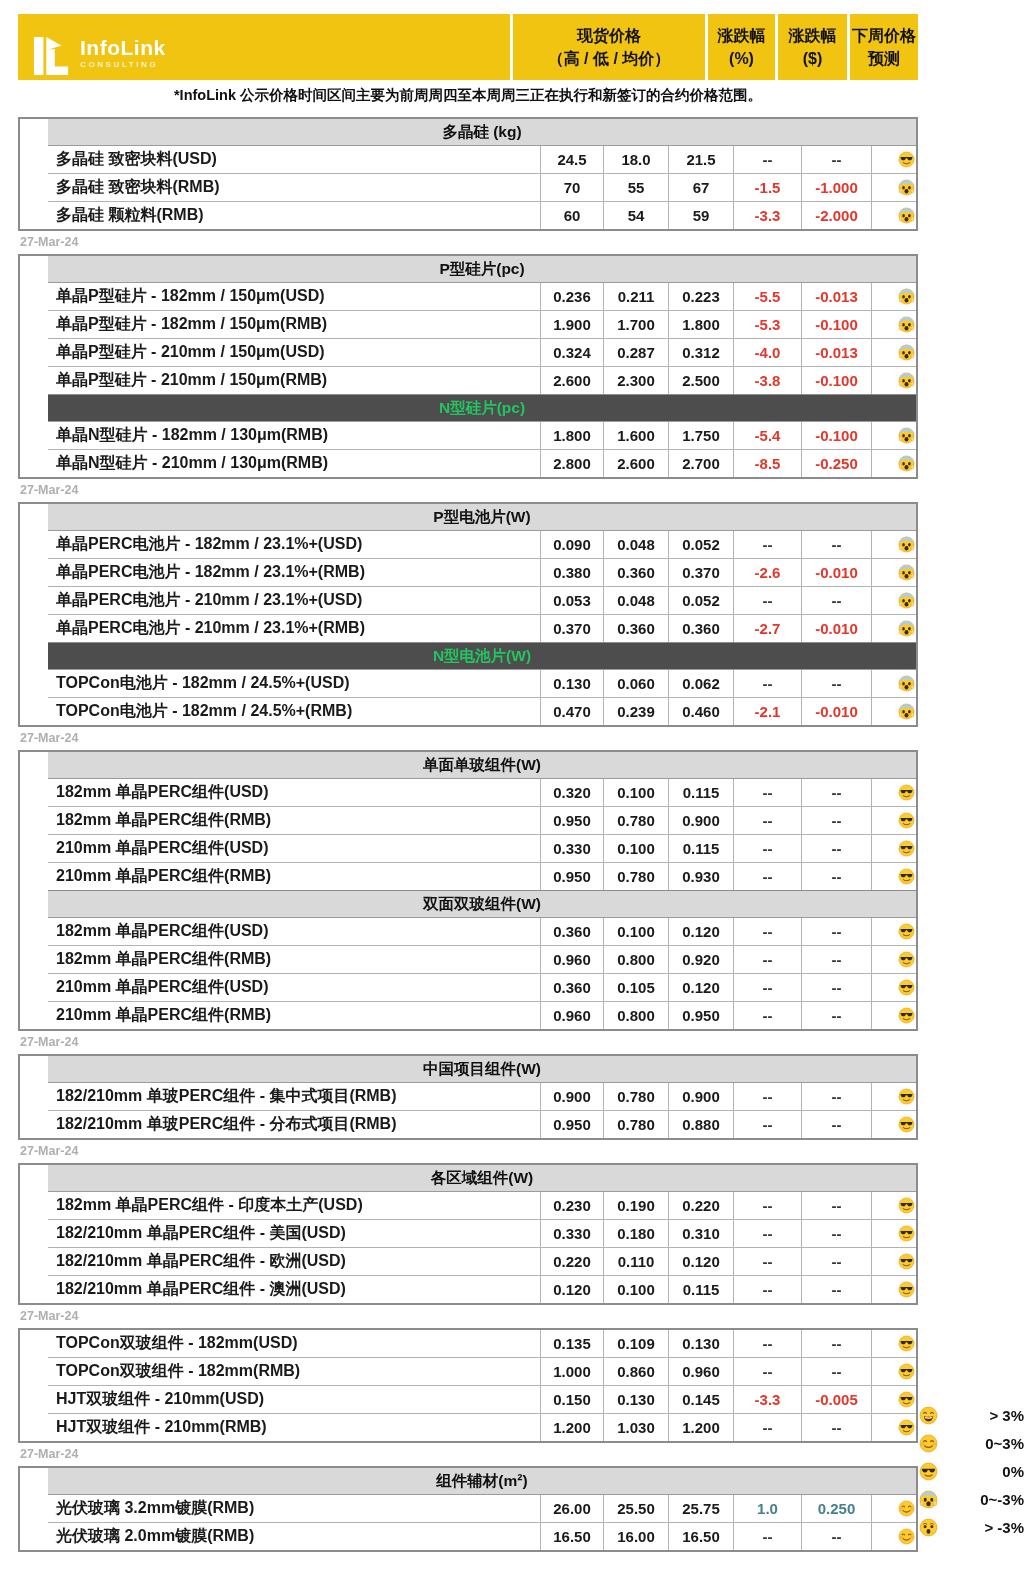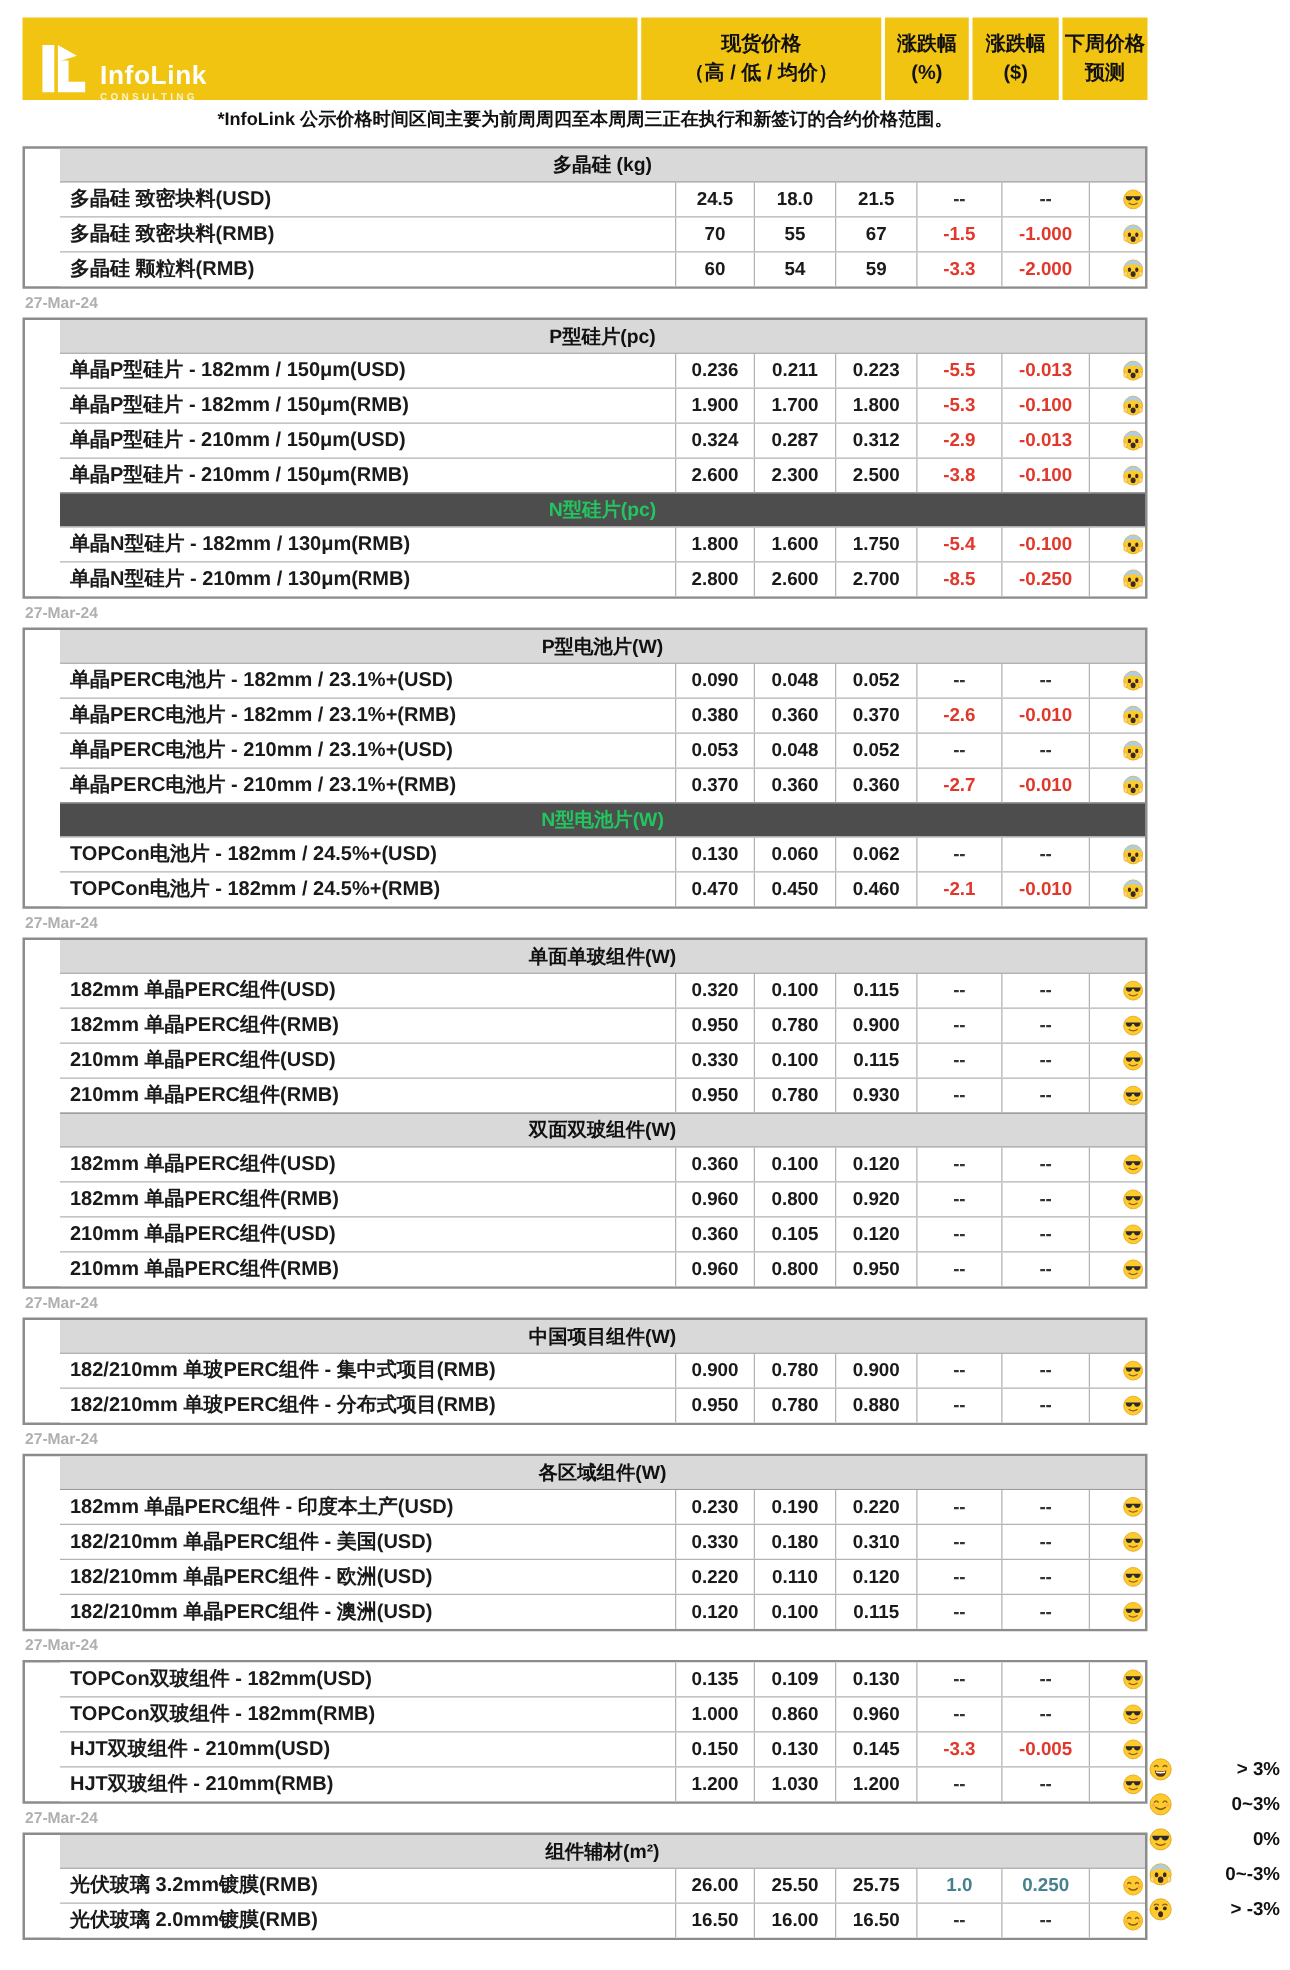--- a/index.html
+++ b/index.html
@@ -8,21 +8,21 @@
     font-family:"Liberation Sans","DejaVu Sans",sans-serif;color:#1a1a1a;
     -webkit-font-smoothing:antialiased;
   }
   .sheet{position:absolute;left:18px;top:14px;width:900px;}
 
   
   .hdr{display:grid;grid-template-columns:492px 192px 67px 69px 68px;column-gap:3px;background:#fff;}
   .hcell{background:#F3C51299;background:#F2C412;height:66px;display:flex;flex-direction:column;
     justify-content:center;align-items:center;font-weight:bold;font-size:16px;line-height:1.45;color:#111;}
   .hcell.brandcell{align-items:flex-start;justify-content:center;padding-left:14px;box-sizing:border-box;}
-  .brand{display:flex;align-items:flex-end;gap:8px;margin-top:24px;}
+  .brand{display:flex;align-items:flex-start;gap:8px;margin-top:24px;}
   .brand-text{display:flex;flex-direction:column;line-height:1;}
   .brand-name{color:#fff;font-weight:bold;font-size:21px;letter-spacing:.5px;}
   .brand-sub{color:rgba(255,255,255,.78);font-size:8px;letter-spacing:2.6px;margin-top:3px;}
 
   
   .note{height:31px;display:flex;align-items:center;justify-content:center;
     font-weight:bold;font-size:14.5px;color:#111;margin-bottom:6px;}
 
   
   .block{border:2px solid #8C8C8C;background:#fff;padding-left:28px;}
@@ -186,21 +186,21 @@
               <ellipse cx="2.7" cy="12.6" rx="1.5" ry="2.3" fill="#FFD882" stroke="#DFA51F" stroke-width="0.5"></ellipse>
               <ellipse cx="15.3" cy="12.6" rx="1.5" ry="2.3" fill="#FFD882" stroke="#DFA51F" stroke-width="0.5"></ellipse>
             </svg>
           </div>
         </div>
         <div class="row">
           <div class="cell label">单晶P型硅片 - 210mm / 150μm(USD)</div>
           <div class="cell">0.324</div>
           <div class="cell">0.287</div>
           <div class="cell">0.312</div>
-          <div class="cell neg">-2.9</div>
+          <div class="cell neg">-4.0</div>
           <div class="cell neg">-0.013</div>
           <div class="cell emoji-wrap">
             <svg width="17" height="17" viewBox="0 0 18 18">
               <circle cx="9" cy="9" r="8" fill="#FFCB2B" stroke="#DFA51F" stroke-width="0.7"></circle>
               <path d="M1.3 7.2a8 8 0 0 1 15.4 0Q13 4.5 9 4.5T1.3 7.2Z" fill="#A9CDEB"></path>
               <ellipse cx="5.9" cy="9.3" rx="1.4" ry="1.9" fill="#3B2B20"></ellipse>
               <ellipse cx="12.1" cy="9.3" rx="1.4" ry="1.9" fill="#3B2B20"></ellipse>
               <ellipse cx="9" cy="13" rx="2.1" ry="2.4" fill="#3B2B20"></ellipse>
               <ellipse cx="2.7" cy="12.6" rx="1.5" ry="2.3" fill="#FFD882" stroke="#DFA51F" stroke-width="0.5"></ellipse>
               <ellipse cx="15.3" cy="12.6" rx="1.5" ry="2.3" fill="#FFD882" stroke="#DFA51F" stroke-width="0.5"></ellipse>
@@ -361,21 +361,21 @@
               <ellipse cx="12.1" cy="9.3" rx="1.4" ry="1.9" fill="#3B2B20"></ellipse>
               <ellipse cx="9" cy="13" rx="2.1" ry="2.4" fill="#3B2B20"></ellipse>
               <ellipse cx="2.7" cy="12.6" rx="1.5" ry="2.3" fill="#FFD882" stroke="#DFA51F" stroke-width="0.5"></ellipse>
               <ellipse cx="15.3" cy="12.6" rx="1.5" ry="2.3" fill="#FFD882" stroke="#DFA51F" stroke-width="0.5"></ellipse>
             </svg>
           </div>
         </div>
         <div class="row">
           <div class="cell label">TOPCon电池片 - 182mm / 24.5%+(RMB)</div>
           <div class="cell">0.470</div>
-          <div class="cell">0.450</div>
+          <div class="cell">0.239</div>
           <div class="cell">0.460</div>
           <div class="cell neg">-2.1</div>
           <div class="cell neg">-0.010</div>
           <div class="cell emoji-wrap">
             <svg width="17" height="17" viewBox="0 0 18 18">
               <circle cx="9" cy="9" r="8" fill="#FFCB2B" stroke="#DFA51F" stroke-width="0.7"></circle>
               <path d="M1.3 7.2a8 8 0 0 1 15.4 0Q13 4.5 9 4.5T1.3 7.2Z" fill="#A9CDEB"></path>
               <ellipse cx="5.9" cy="9.3" rx="1.4" ry="1.9" fill="#3B2B20"></ellipse>
               <ellipse cx="12.1" cy="9.3" rx="1.4" ry="1.9" fill="#3B2B20"></ellipse>
               <ellipse cx="9" cy="13" rx="2.1" ry="2.4" fill="#3B2B20"></ellipse>

